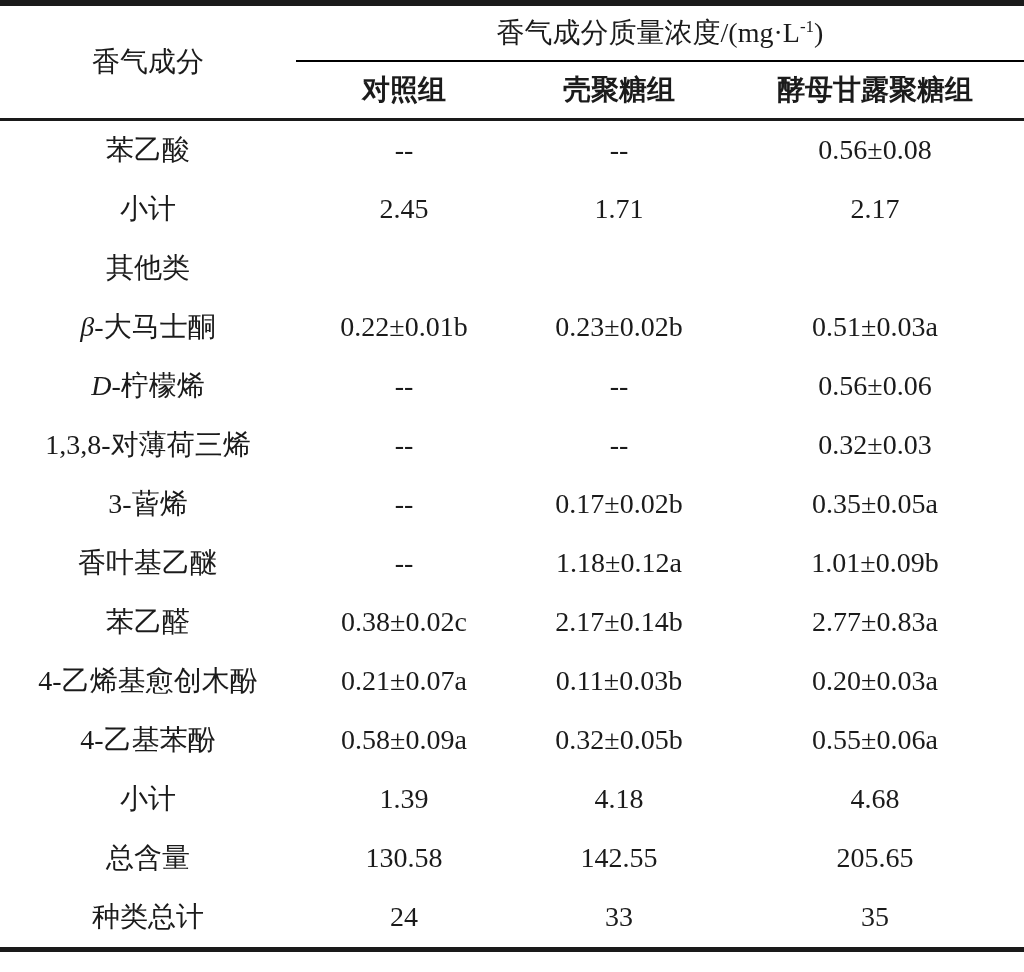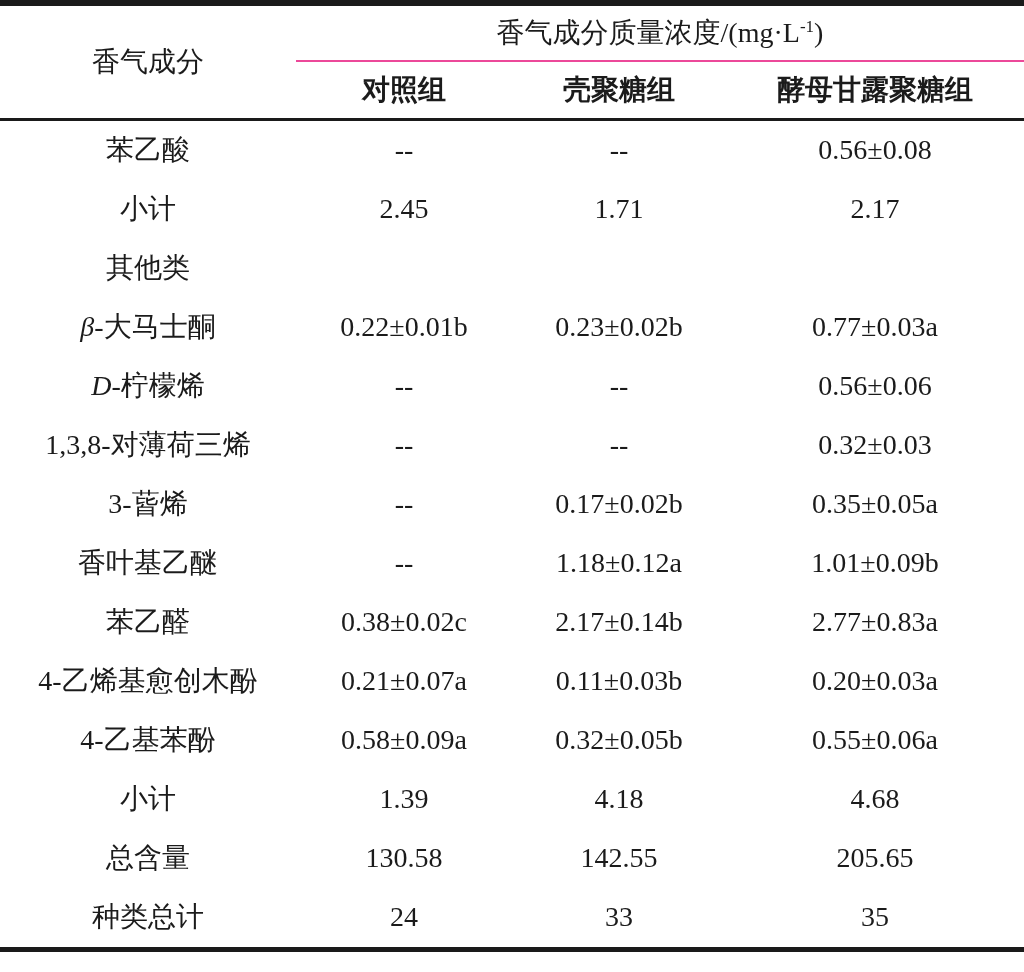--- a/index.html
+++ b/index.html
@@ -35,21 +35,21 @@
     line-height: 1.1;
     color: #1b1b1b;
     padding: 0;
     white-space: nowrap;
     overflow: hidden;
   }
   tr.top-header-row th { height: 54px; }
   tr.sub-header-row th { height: 56px; font-weight: bold; }
   tbody td { height: 59px; }
   th.span-header {
-    border-bottom: 2px solid #ec4899;
+    border-bottom: 2px solid #000000;
   }
   tr.sub-header-row th,
   th.name-col-header {
     border-bottom: 3px solid #1a1a1a;
   }
   .sup {
     font-size: 17px;
     vertical-align: baseline;
     position: relative;
     top: -0.55em;
@@ -97,21 +97,21 @@
         <tr>
           <td>其他类</td>
           <td></td>
           <td></td>
           <td></td>
         </tr>
         <tr>
           <td><em>β</em>-大马士酮</td>
           <td>0.22±0.01b</td>
           <td>0.23±0.02b</td>
-          <td>0.77±0.03a</td>
+          <td>0.51±0.03a</td>
         </tr>
         <tr>
           <td><em>D</em>-柠檬烯</td>
           <td>--</td>
           <td>--</td>
           <td>0.56±0.06</td>
         </tr>
         <tr>
           <td>1,3,8-对薄荷三烯</td>
           <td>--</td>

